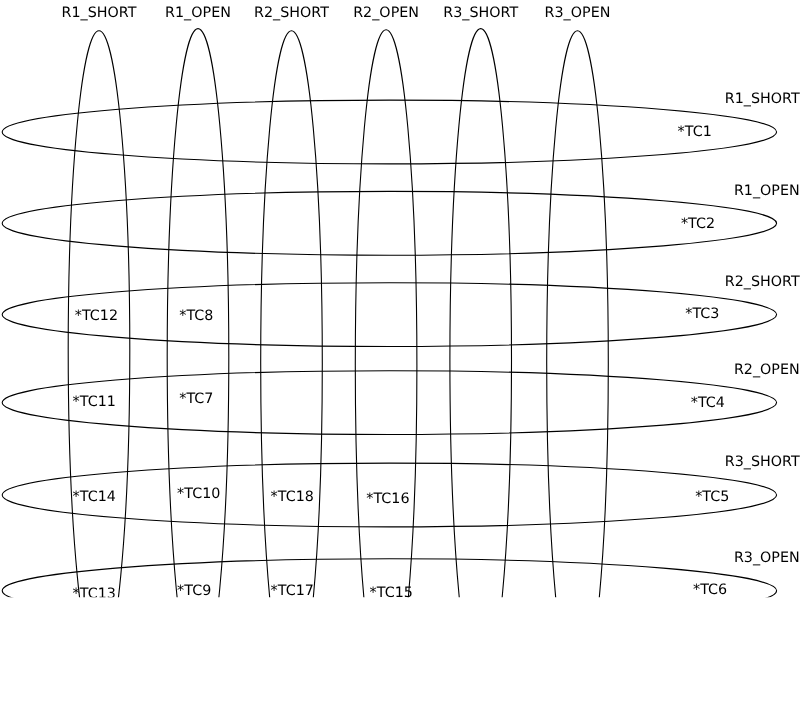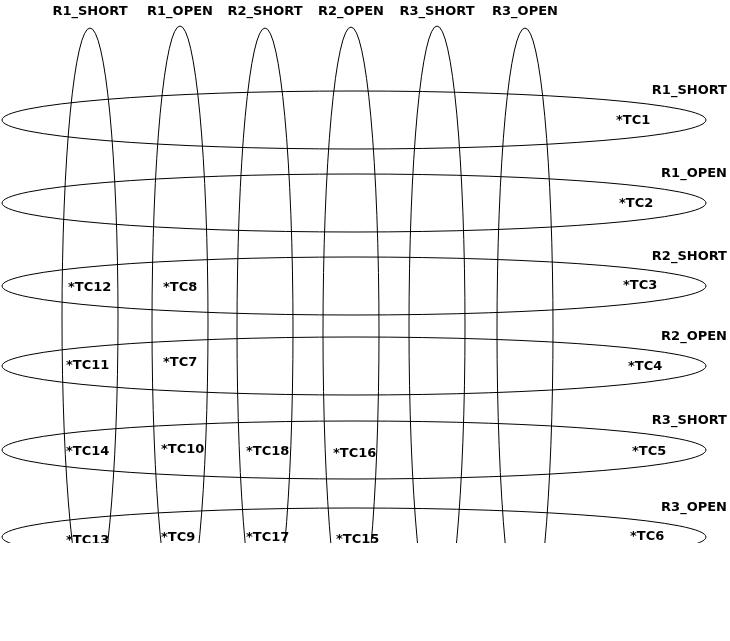--- a/index.html
+++ b/index.html
@@ -6,21 +6,20 @@
     margin: 0;
     padding: 0;
     background: #ffffff;
   }
   #stage {
     position: relative;
     width: 730px;
     height: 543px;
     background: #ffffff;
     font-family: "DejaVu Sans", sans-serif;
-    font-weight: bold;
   }
   svg .shape {
     fill: none;
     stroke: #000000;
     stroke-width: 1;
   }
   svg .lbl {
     fill: #000000;
     font-family: "DejaVu Sans", sans-serif;
     font-size: 13px;

